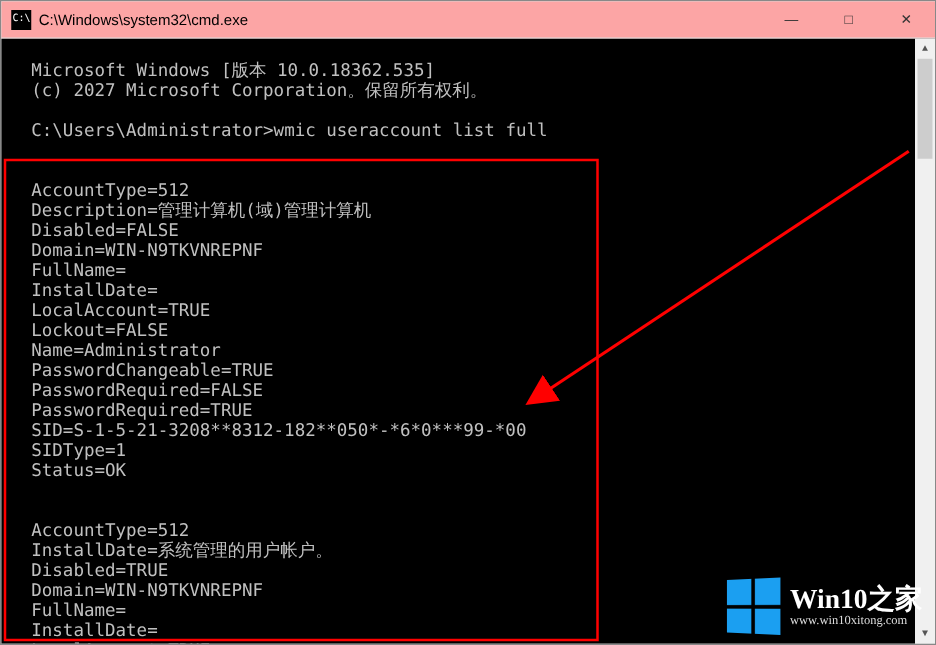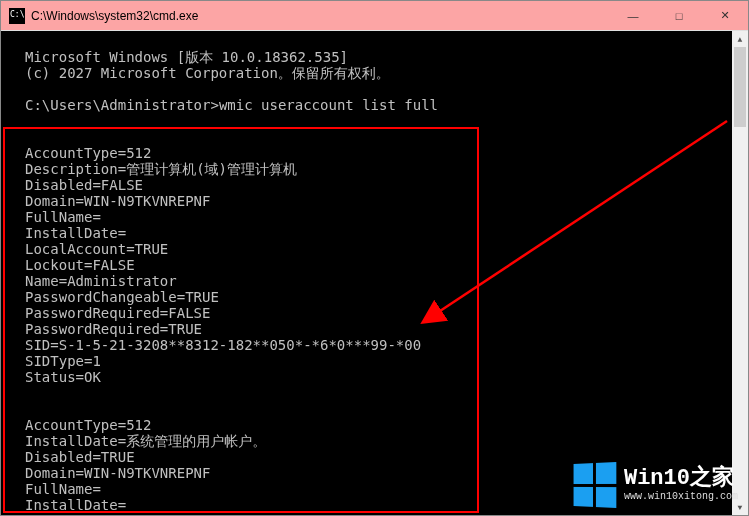--- a/index.html
+++ b/index.html
@@ -94,21 +94,21 @@
 .winlogo {
   width: 44px;
   height: 44px;
   display: grid;
   grid-template-columns: 1fr 1fr;
   grid-template-rows: 1fr 1fr;
   gap: 3px;
   transform: perspective(120px) rotateY(-14deg);
 }
 .winlogo div { background: #1b9ff1; }
-.wm-text { font-family: Liberation Mono, monospace; }
+.wm-text { font-family: Liberation Serif, serif; }
 .wm-title { font-size: 22px; font-weight: 600; color: #fff; line-height: 1; }
 .wm-sub { font-size: 10px; color: #ddd; line-height: 1.3; }
 .scrollbar-v {
   position: absolute;
   top: 30px;
   right: 0;
   bottom: 0;
   width: 16px;
   background: #f0f0f0;
   display: flex;

